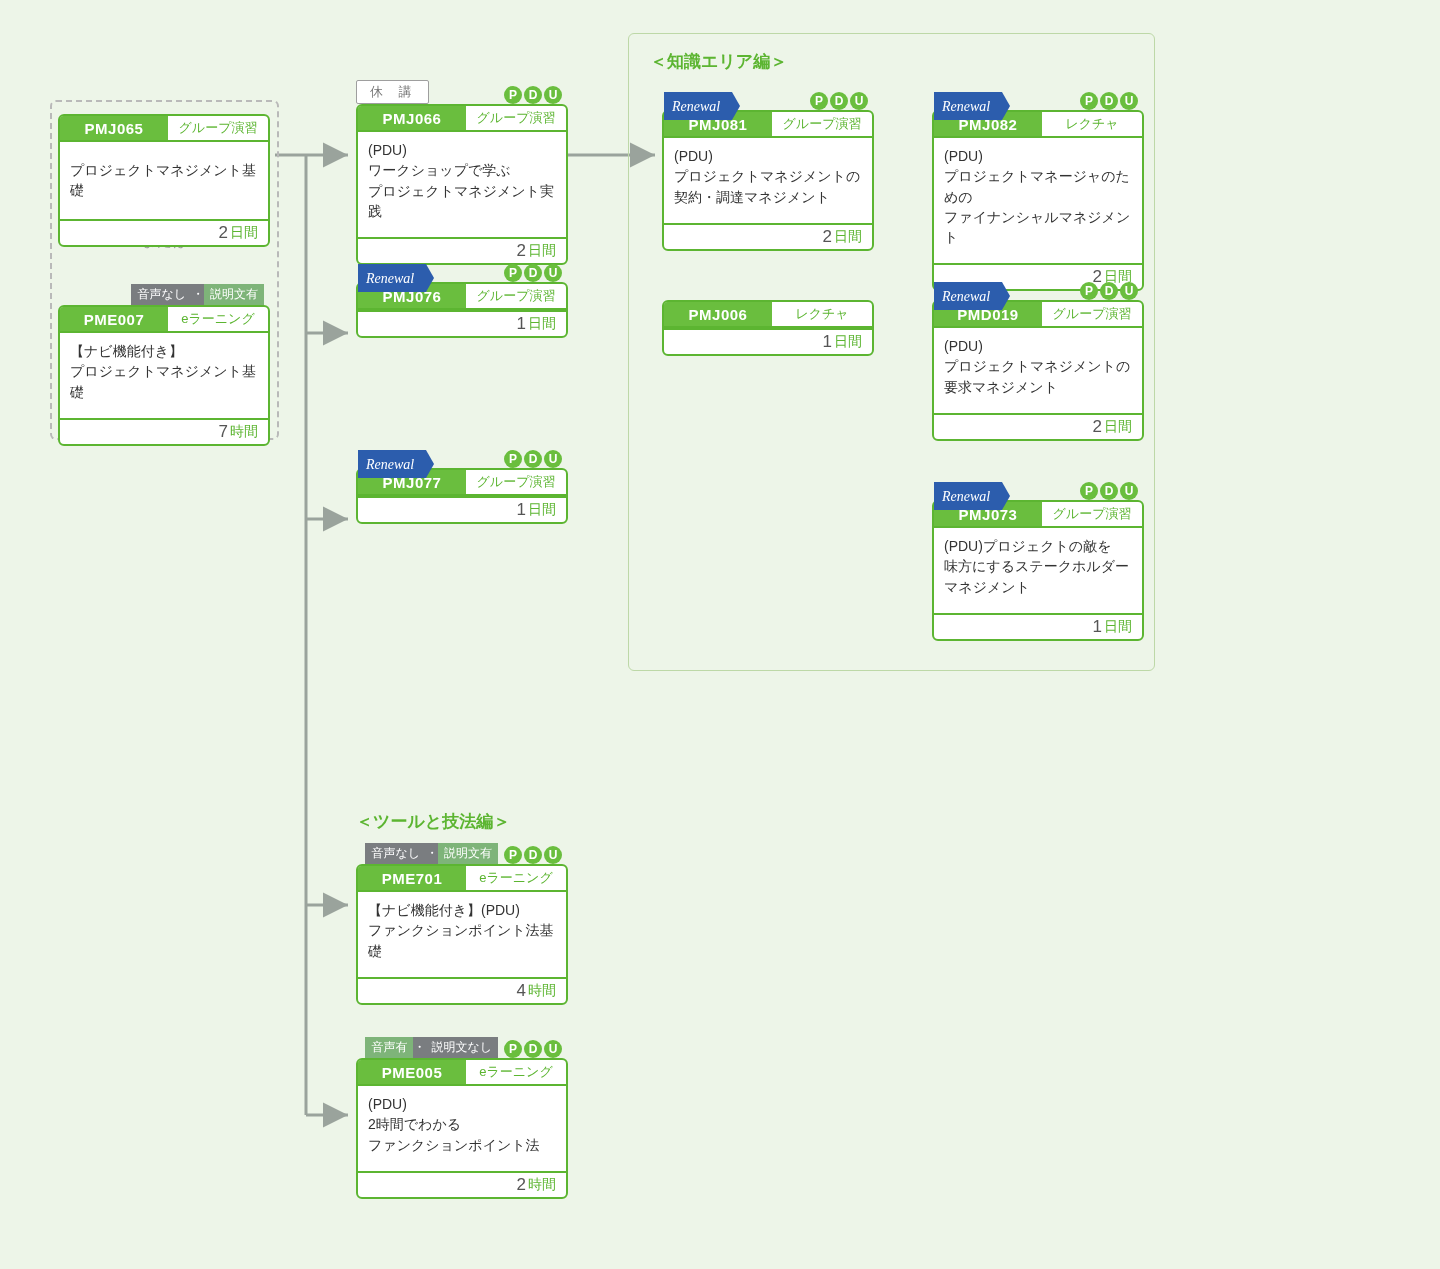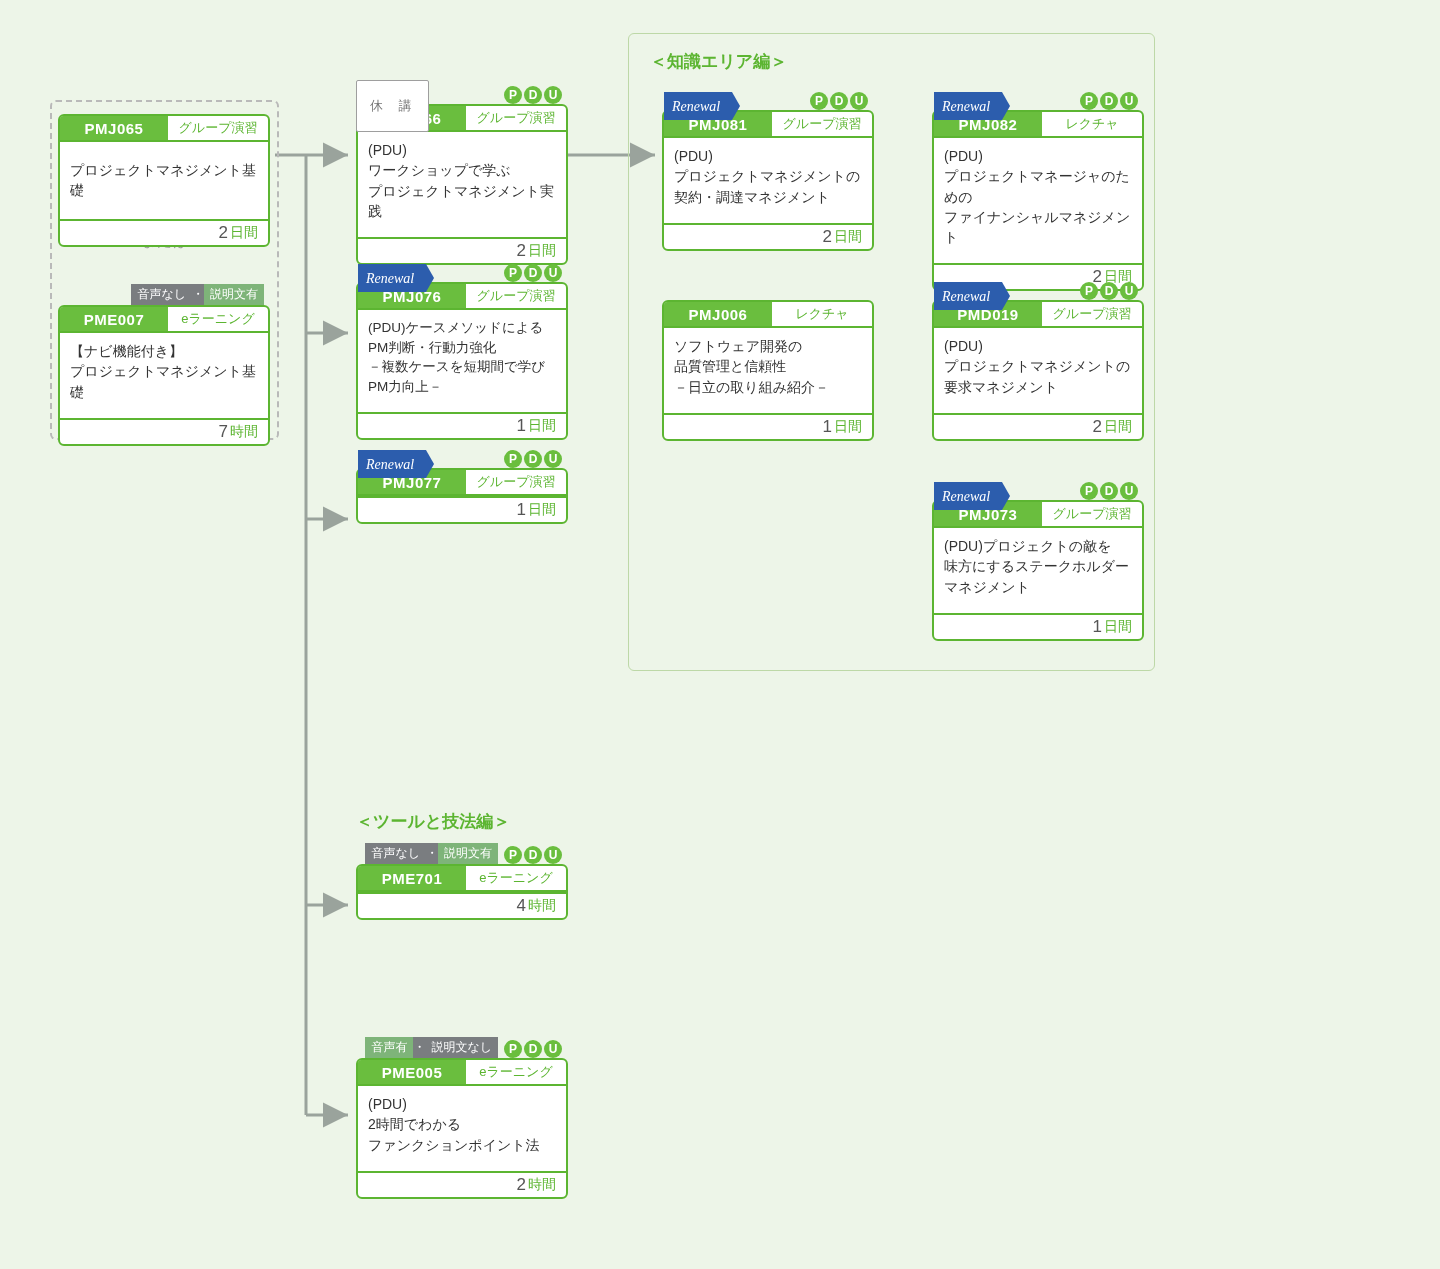--- a/index.html
+++ b/index.html
@@ -89,21 +89,21 @@
 
   
   .badges{
     position:absolute;left:0;right:0;top:-24px;height:22px;
     display:flex;align-items:flex-end;justify-content:flex-end;
     gap:6px;padding-right:4px;pointer-events:none;
   }
   .badge-suspended{
     position:absolute;left:-2px;top:-26px;
     border:1px solid #9e9e9e;background:#fff;color:#777;
-    font-size:13px;padding:16px 10px;border-radius:2px;
+    font-size:13px;padding:2px 10px;border-radius:2px;
     letter-spacing:6px;text-indent:3px;
   }
   .badge-renewal{
     position:absolute;left:-8px;top:-20px;z-index:3;margin-left:8px;
   }
   .badge-renewal svg{display:block;}
   .badge-pdu{
     display:inline-flex;gap:2px;align-items:center;
   }
   .badge-pdu span{
@@ -220,21 +220,20 @@
     <span class="badge-pdu">
       <span>P</span>
           <span>D</span>
           <span>U</span>
     </span>
   </div>
   <div class="card-head">
     <div class="card-code">PMJ076</div>
     <div class="card-type">グループ演習</div>
   </div>
-  <div class="card-body" style="font-size:13.5px;">(PDU)ケースメソッドによる<br>PM判断・行動力強化<br>－複数ケースを短期間で学びPM力向上－</div>
   <div class="card-foot">
     <span class="num">1</span>
         <span>日間</span>
   </div>
 </div>
 
 <div class="card" style="left:356px;top:468px;">
   <div class="badge-renewal">
     <svg width="76" height="28">
           <polygon points="0,0 68,0 76,14 68,28 0,28" fill="#2c5dad"></polygon>
@@ -306,21 +305,20 @@
     <span class="num">2</span>
         <span>日間</span>
   </div>
 </div>
 
 <div class="card" style="left:662px;top:300px;">
   <div class="card-head">
     <div class="card-code">PMJ006</div>
     <div class="card-type">レクチャ</div>
   </div>
-  <div class="card-body">ソフトウェア開発の<br>品質管理と信頼性<br>－日立の取り組み紹介－</div>
   <div class="card-foot">
     <span class="num">1</span>
         <span>日間</span>
   </div>
 </div>
 
 <div class="card" style="left:932px;top:300px;">
   <div class="badge-renewal">
     <svg width="76" height="28">
           <polygon points="0,0 68,0 76,14 68,28 0,28" fill="#2c5dad"></polygon>
@@ -380,20 +378,21 @@
     <span class="badge-pdu">
       <span>P</span>
           <span>D</span>
           <span>U</span>
     </span>
   </div>
   <div class="card-head">
     <div class="card-code">PME701</div>
     <div class="card-type">eラーニング</div>
   </div>
+  <div class="card-body">【ナビ機能付き】(PDU)<br>ファンクションポイント法基礎</div>
   <div class="card-foot">
     <span class="num">4</span>
         <span>時間</span>
   </div>
 </div>
 
 <div class="card" style="left:356px;top:1058px;">
   <div class="badges">
     <span class="badge-audio">
       <span class="seg green">音声有</span>

